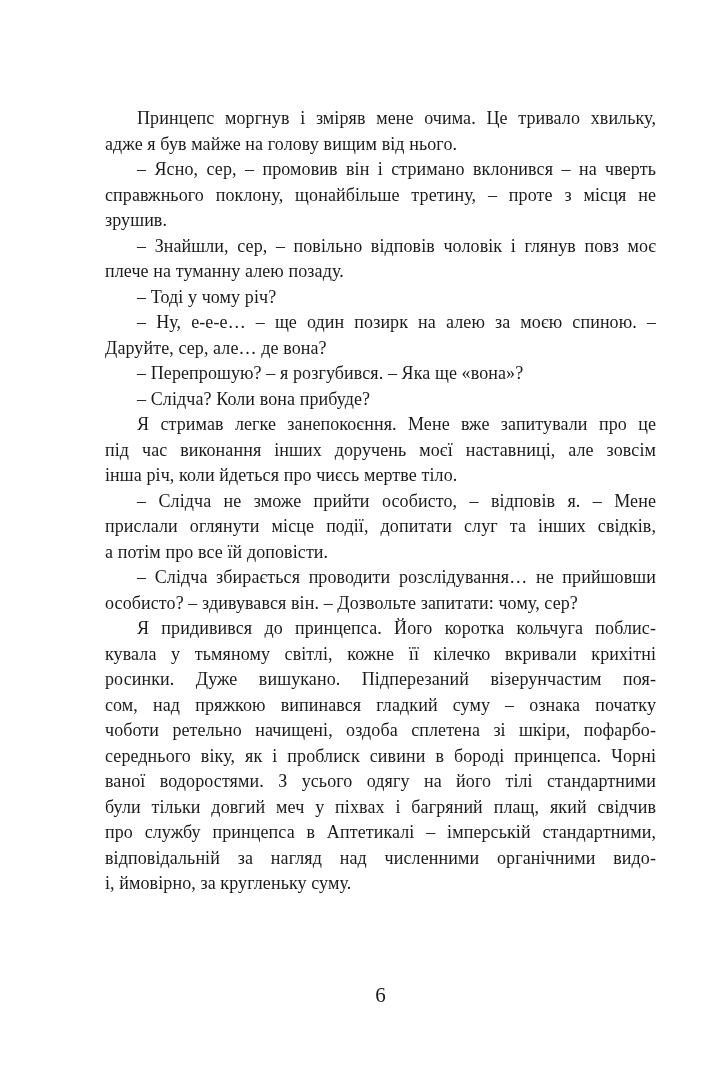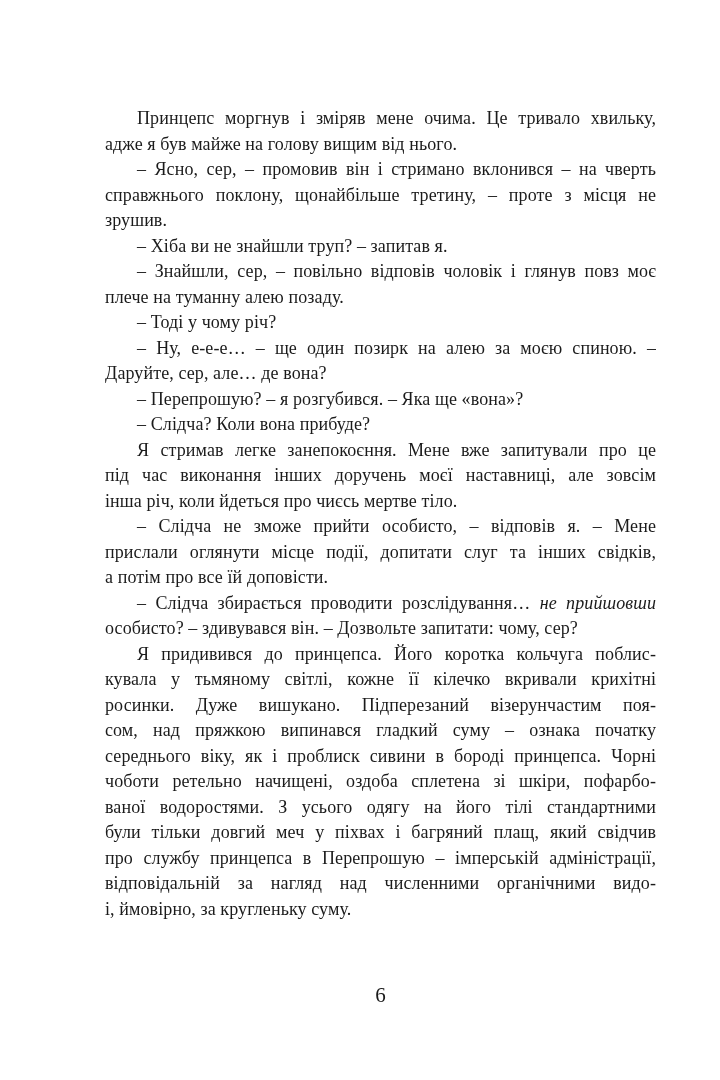--- a/index.html
+++ b/index.html
@@ -33,21 +33,20 @@
     text-align-last: justify;
     white-space: normal;
   }
   .line.last {
     text-align-last: left;
   }
   .line.indent {
     text-indent: 32px;
   }
   .it {
-    font-style: italic;
   }
   .page-number {
     position: absolute;
     left: 105px;
     width: 551px;
     top: 982px;
     text-align: center;
     font-size: 21px;
     line-height: 26px;
   }
@@ -55,42 +54,41 @@
 </head>
 <body style="background: rgb(255, 255, 255); color: rgb(27, 27, 27);">
 
 <div class="page">
   <div class="text-block">
       <div class="line indent"><span>Принцепс моргнув і зміряв мене очима. Це тривало хвильку,</span></div>
       <div class="line last"><span>адже я був майже на голову вищим від нього.</span></div>
       <div class="line indent"><span>– Ясно, сер, – промовив він і стримано вклонився – на чверть</span></div>
       <div class="line"><span>справжнього поклону, щонайбільше третину, – проте з місця не</span></div>
       <div class="line last"><span>зрушив.</span></div>
-      <div class="line indent last"><span>– Хіба ви не знайшли труп? – запитав я.</span></div>
       <div class="line indent"><span>– Знайшли, сер, – повільно відповів чоловік і глянув повз моє</span></div>
       <div class="line last"><span>плече на туманну алею позаду.</span></div>
       <div class="line indent last"><span>– Тоді у чому річ?</span></div>
       <div class="line indent"><span>– Ну, е-е-е… – ще один позирк на алею за моєю спиною. –</span></div>
       <div class="line last"><span>Даруйте, сер, але… де вона?</span></div>
       <div class="line indent last"><span>– Перепрошую? – я розгубився. – Яка ще «вона»?</span></div>
       <div class="line indent last"><span>– Слідча? Коли вона прибуде?</span></div>
       <div class="line indent"><span>Я стримав легке занепокоєння. Мене вже запитували про це</span></div>
       <div class="line"><span>під час виконання інших доручень моєї наставниці, але зовсім</span></div>
       <div class="line last"><span>інша річ, коли йдеться про чиєсь мертве тіло.</span></div>
       <div class="line indent"><span>– Слідча не зможе прийти особисто, – відповів я. – Мене</span></div>
       <div class="line"><span>прислали оглянути місце події, допитати слуг та інших свідків,</span></div>
       <div class="line last"><span>а потім про все їй доповісти.</span></div>
       <div class="line indent"><span>– Слідча збирається проводити розслідування… </span><span class="it">не прийшовши</span></div>
       <div class="line last"><span>особисто? – здивувався він. – Дозвольте запитати: чому, сер?</span></div>
       <div class="line indent"><span>Я придивився до принцепса. Його коротка кольчуга поблис-</span></div>
       <div class="line"><span>кувала у тьмяному світлі, кожне її кілечко вкривали крихітні</span></div>
       <div class="line"><span>росинки. Дуже вишукано. Підперезаний візерунчастим поя-</span></div>
       <div class="line"><span>сом, над пряжкою випинався гладкий суму – ознака початку</span></div>
+      <div class="line"><span>чоботи ретельно начищені, оздоба сплетена зі шкіри, пофарбо-</span></div>
       <div class="line"><span>середнього віку, як і проблиск сивини в бороді принцепса. Чорні</span></div>
-      <div class="line"><span>чоботи ретельно начищені, оздоба сплетена зі шкіри, пофарбо-</span></div>
       <div class="line"><span>ваної водоростями. З усього одягу на його тілі стандартними</span></div>
       <div class="line"><span>були тільки довгий меч у піхвах і багряний плащ, який свідчив</span></div>
-      <div class="line"><span>про службу принцепса в Перепрошую – імперській адміністрації,</span></div>
+      <div class="line"><span>про службу принцепса в Аптетикалі – імперській стандартними,</span></div>
       <div class="line"><span>відповідальній за нагляд над численними органічними видо-</span></div>
       <div class="line last"><span>і, ймовірно, за кругленьку суму.</span></div>
     </div>
   <div class="page-number">6</div>
 </div>
 
 </body></html>

